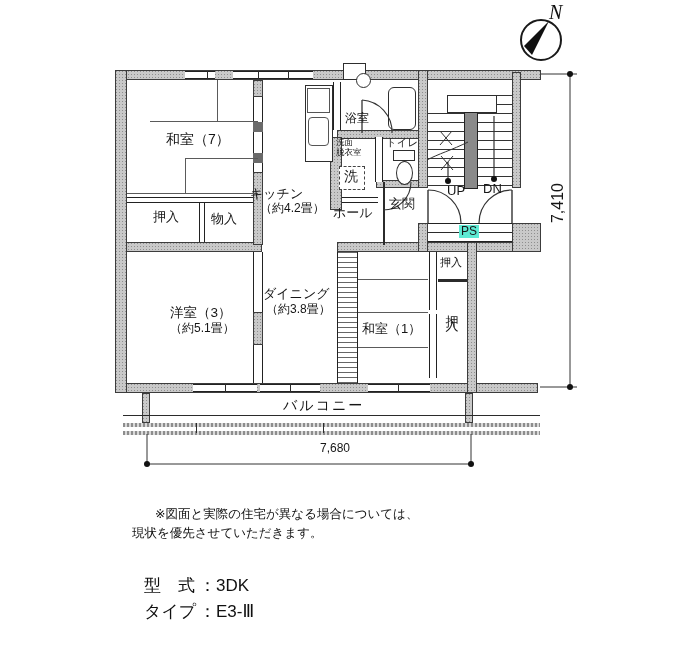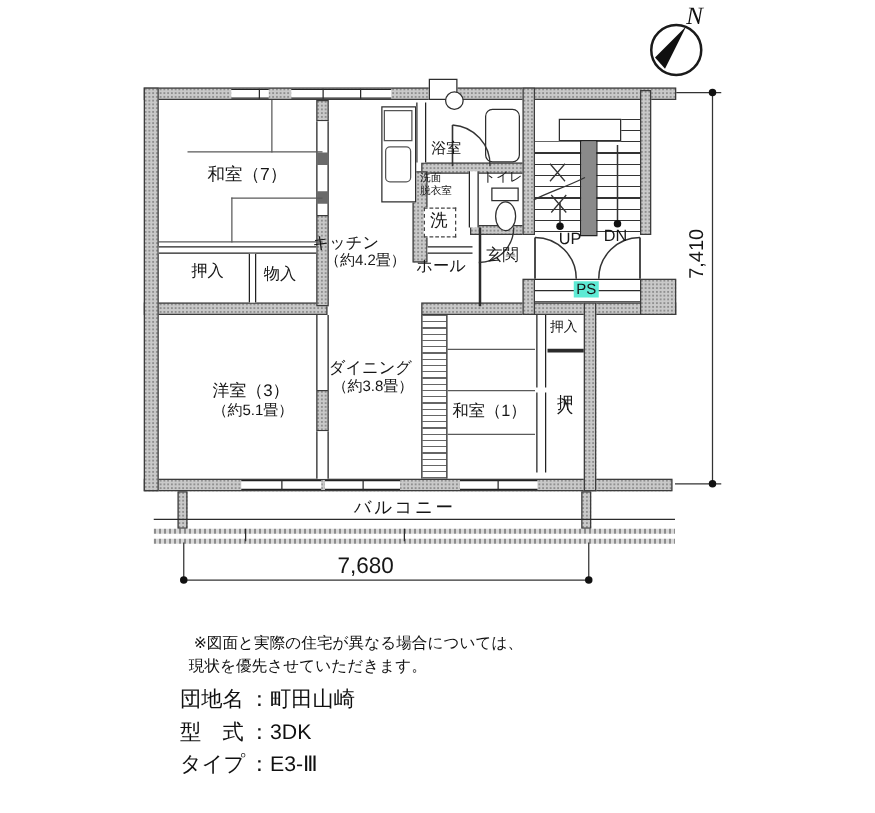--- a/index.html
+++ b/index.html
@@ -169,28 +169,25 @@
   <div class="lbl" style="left:170px;top:305px;font-size:13.5px;">洋室（3）</div>
   <div class="lbl" style="left:170px;top:322px;font-size:12px;">（約5.1畳）</div>
   <div class="lbl" style="left:263px;top:287px;">ダイニング</div>
   <div class="lbl" style="left:266px;top:303px;font-size:12px;">（約3.8畳）</div>
   <div class="lbl" style="left:362px;top:322px;">和室（1）</div>
   <div class="lbl" style="left:440px;top:256px;font-size:11px;">押入</div>
   <div class="lbl vtext" style="left:444px;top:305px;font-size:13px;letter-spacing:3px;">押入</div>
   <div class="lbl" style="left:283px;top:398px;font-size:14px;letter-spacing:2px;">バルコニー</div>
 
   <div class="lbl vtext" style="left:549px;top:183px;font-size:16px;transform:rotate(180deg);">7,410</div>
-  <div class="lbl" style="left:270px;top:442px;width:80px;text-align:left;font-size:18px;">7,680</div>
+  <div class="lbl" style="left:270px;top:442px;width:80px;text-align:right;font-size:12px;">7,680</div>
 
   <div class="note" style="left:127px;top:506px;margin-left:28px;">※図面と実際の住宅が異なる場合については、</div>
-  <div class="note" style="left:151px;top:525px;font-family:Liberation Mono, monospace;">現状を優先させていただきます。</div>
+  <div class="note" style="left:132px;top:525px;font-family:Liberation Mono, monospace;">現状を優先させていただきます。</div>
 
-  <div class="inforow" style="left:144px;top:548px;">
-    <span class="inflabel">団地名</span><span>：</span><span>町田山崎</span>
-  </div>
   <div class="inforow" style="left:144px;top:574px;">
     <span class="inflabel">型　式</span><span>：</span><span>3DK</span>
   </div>
   <div class="inforow" style="left:144px;top:600px;">
     <span class="inflabel">タイプ</span><span>：</span><span>E3-Ⅲ</span>
   </div>
 
 </div>
 
 </body></html>

